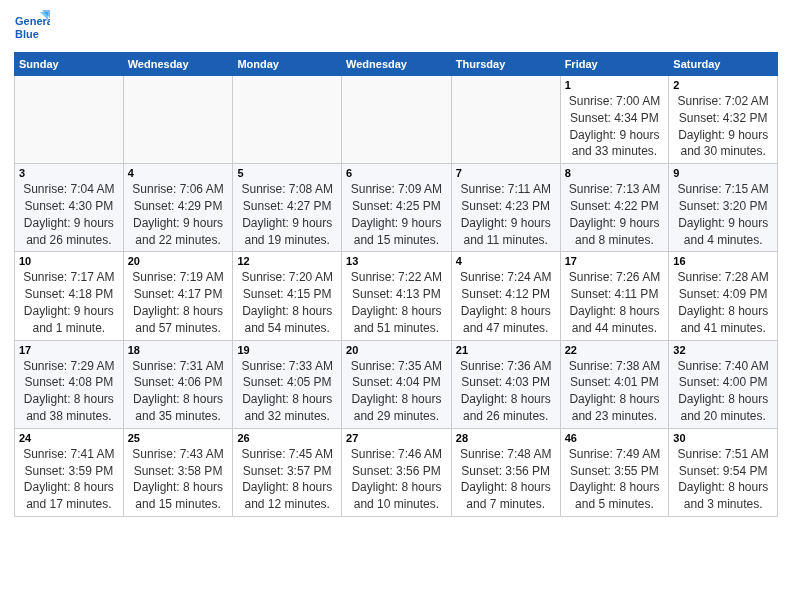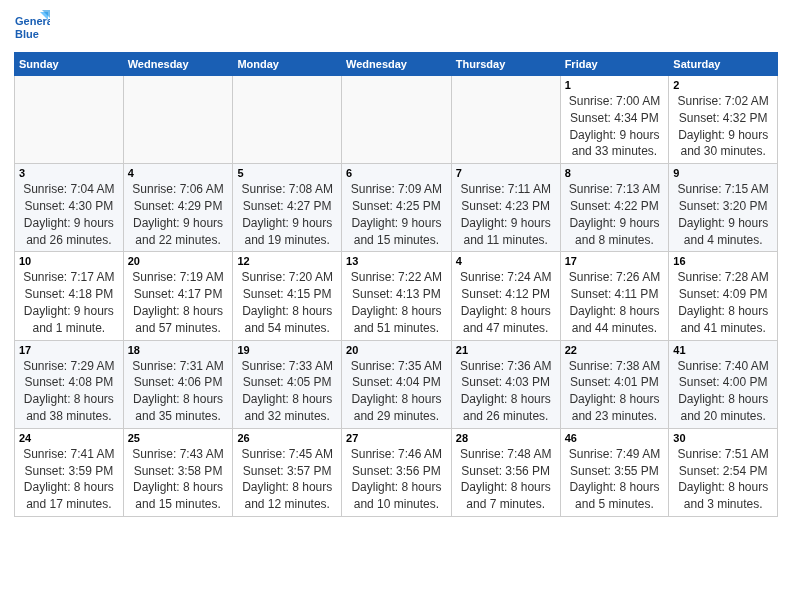--- a/index.html
+++ b/index.html
@@ -255,21 +255,21 @@
 Sunset: 4:03 PM
 Daylight: 8 hours and 26 minutes.</div>
           </td>
           <td>
             <div class="day-num">22</div>
             <div class="day-info">Sunrise: 7:38 AM
 Sunset: 4:01 PM
 Daylight: 8 hours and 23 minutes.</div>
           </td>
           <td>
-            <div class="day-num">41</div>
+            <div class="day-num">32</div>
             <div class="day-info">Sunrise: 7:40 AM
 Sunset: 4:00 PM
 Daylight: 8 hours and 20 minutes.</div>
           </td>
         </tr>
         <tr>
           <td>
             <div class="day-num">24</div>
             <div class="day-info">Sunrise: 7:41 AM
 Sunset: 3:59 PM
@@ -301,19 +301,19 @@
           </td>
           <td>
             <div class="day-num">46</div>
             <div class="day-info">Sunrise: 7:49 AM
 Sunset: 3:55 PM
 Daylight: 8 hours and 5 minutes.</div>
           </td>
           <td>
             <div class="day-num">30</div>
             <div class="day-info">Sunrise: 7:51 AM
-Sunset: 2:54 PM
+Sunset: 9:54 PM
 Daylight: 8 hours and 3 minutes.</div>
           </td>
         </tr>
       </tbody>
   </table>
 </div>
 
 </body></html>

